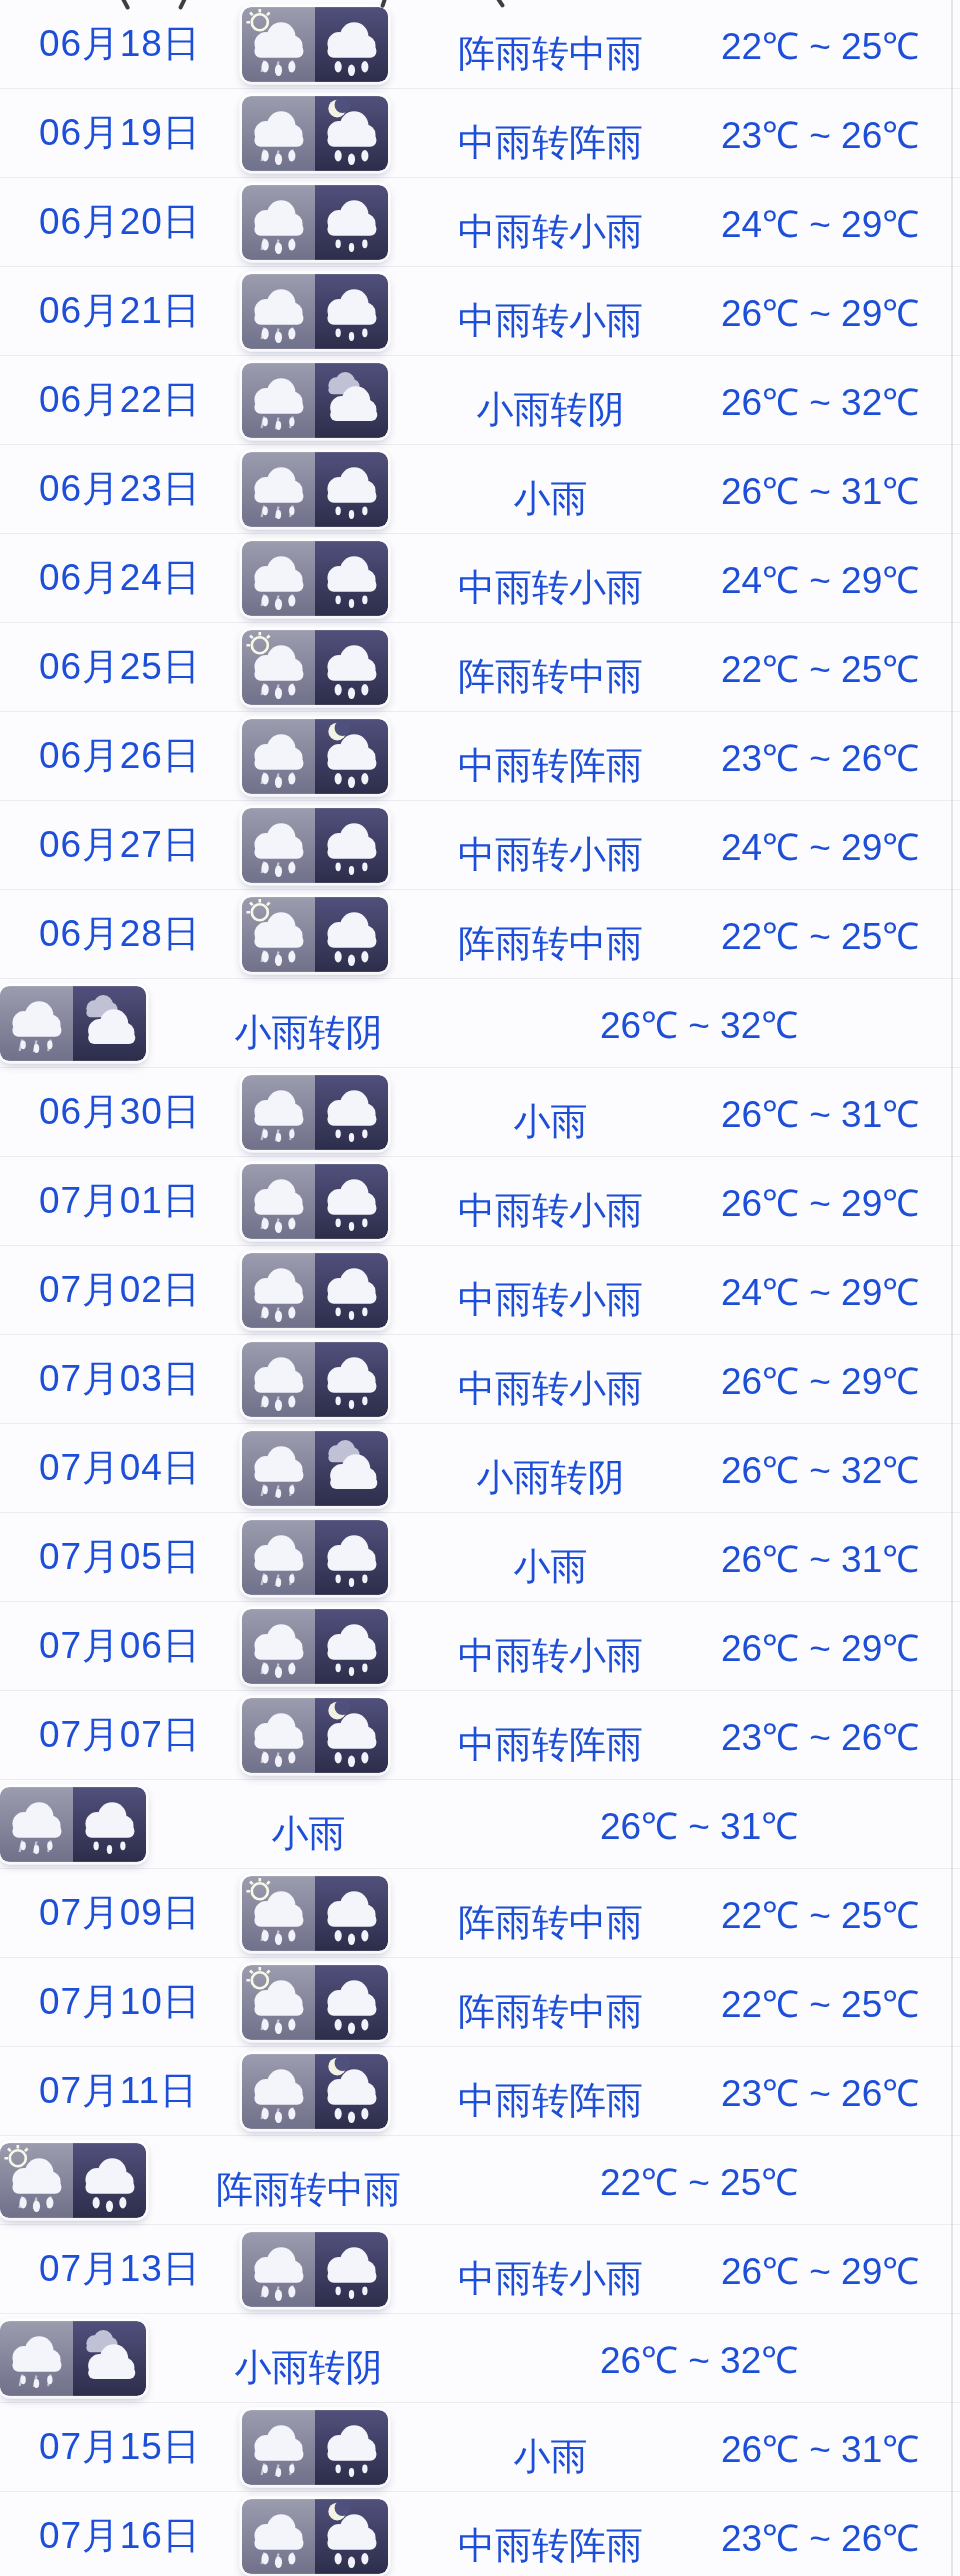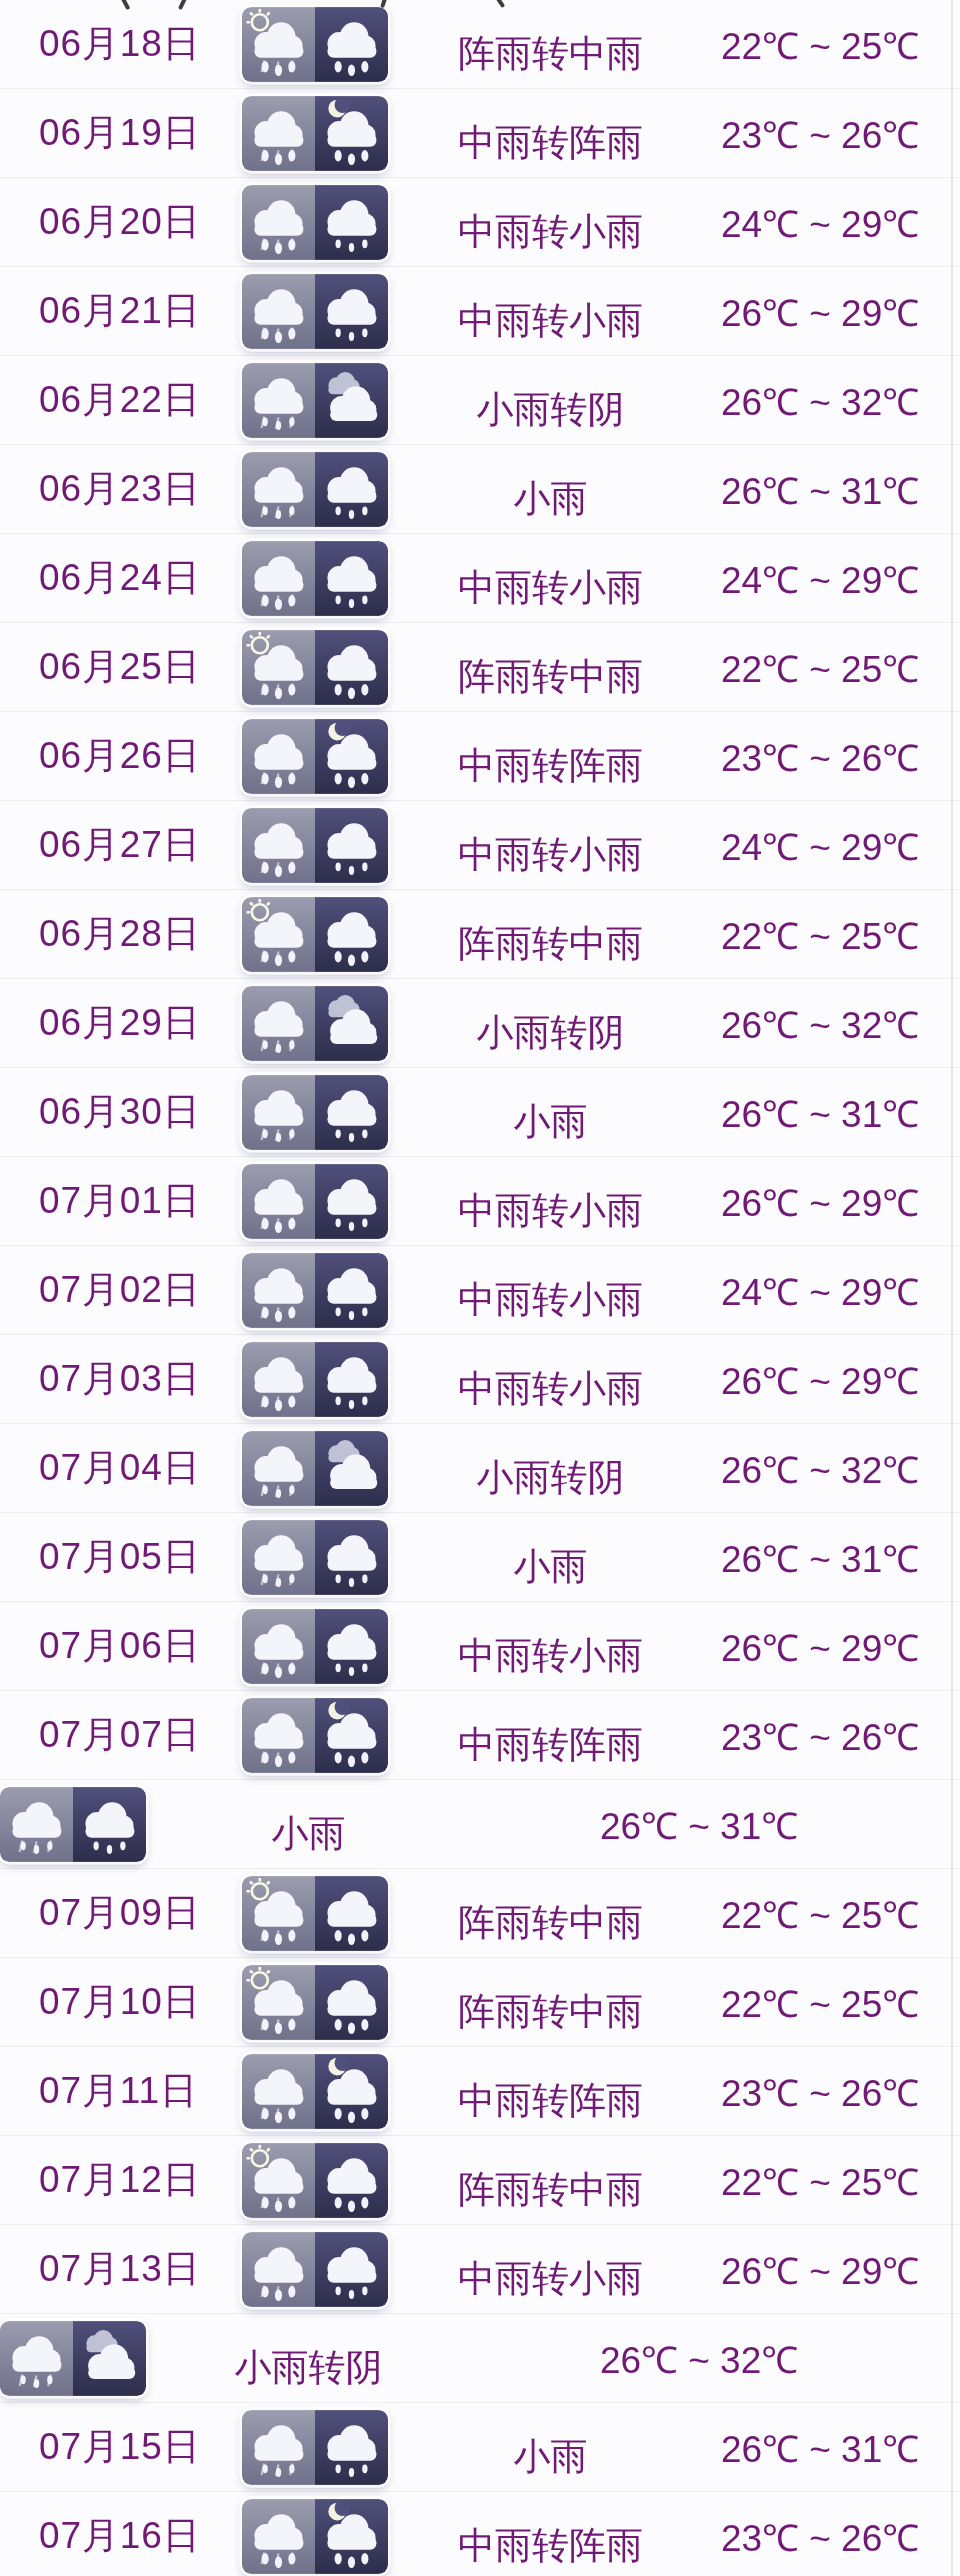--- a/index.html
+++ b/index.html
@@ -1,18 +1,18 @@
 <!DOCTYPE html>
 <html style="font-size:14.2px"><head>
 <meta charset="utf-8">
 <style>
   html,body{margin:0;padding:0;background:#ffffff;}
   .screen{
     position:relative;width:960px;height:2576px;overflow:hidden;
-    background:#fbfbfd;font-family:"Liberation Sans",sans-serif;color:#701a75;
+    background:#fbfbfd;font-family:"Liberation Sans",sans-serif;color:#1d4ed8;
   }
   .right-edge-line{position:absolute;top:0;right:7.1px;width:1.8px;height:100%;
     background:#dddde4;opacity:.8;z-index:5;}
   .header-fragment{position:absolute;top:0;left:0;width:100%;height:12.4px;z-index:4;}
   .frag{position:absolute;top:-5.3px;width:4.4px;height:15px;background:#3d3d44;border-radius:2.7px;}
   .frag.f1{left:123px;transform:rotate(-28deg);}
   .frag.f2{left:181px;transform:rotate(26deg);}
   .frag.f3{left:382px;transform:rotate(18deg);height:13.3px;}
   .frag.f4{left:498px;transform:rotate(-34deg);height:13.3px;}
   .rows{position:absolute;top:0;left:0;width:100%;}
@@ -712,21 +712,20 @@
                 </g>
               </svg>
             </span>
       </span>
     </div>
     <div class="col-weather">阵雨转中雨</div>
     <div class="col-temp">22℃ ~ 25℃</div>
   </div>
 
   <div class="row">
-    <div class="col-date">06月29日</div>
     <div class="col-icons">
       <span class="icon-pair">
         <span class="icon day">
               <svg width="73" height="75" viewBox="0 0 82 84" xmlns="http://www.w3.org/2000/svg">
     <defs>
                   <linearGradient id="g9b9cae" x1="0" y1="0" x2="0" y2="1">
       <stop offset="0" stop-color="#9b9cae"></stop>
                     <stop offset="1" stop-color="#70718a"></stop>
                   </linearGradient>
                 </defs>
@@ -1498,21 +1497,20 @@
                 </g>
               </svg>
             </span>
       </span>
     </div>
     <div class="col-weather">中雨转阵雨</div>
     <div class="col-temp">23℃ ~ 26℃</div>
   </div>
 
   <div class="row">
-    <div class="col-date">07月12日</div>
     <div class="col-icons">
       <span class="icon-pair">
         <span class="icon day">
               <svg width="73" height="75" viewBox="0 0 82 84" xmlns="http://www.w3.org/2000/svg">
     <defs>
                   <linearGradient id="g9b9cae" x1="0" y1="0" x2="0" y2="1">
       <stop offset="0" stop-color="#9b9cae"></stop>
                     <stop offset="1" stop-color="#70718a"></stop>
                   </linearGradient>
                 </defs>

